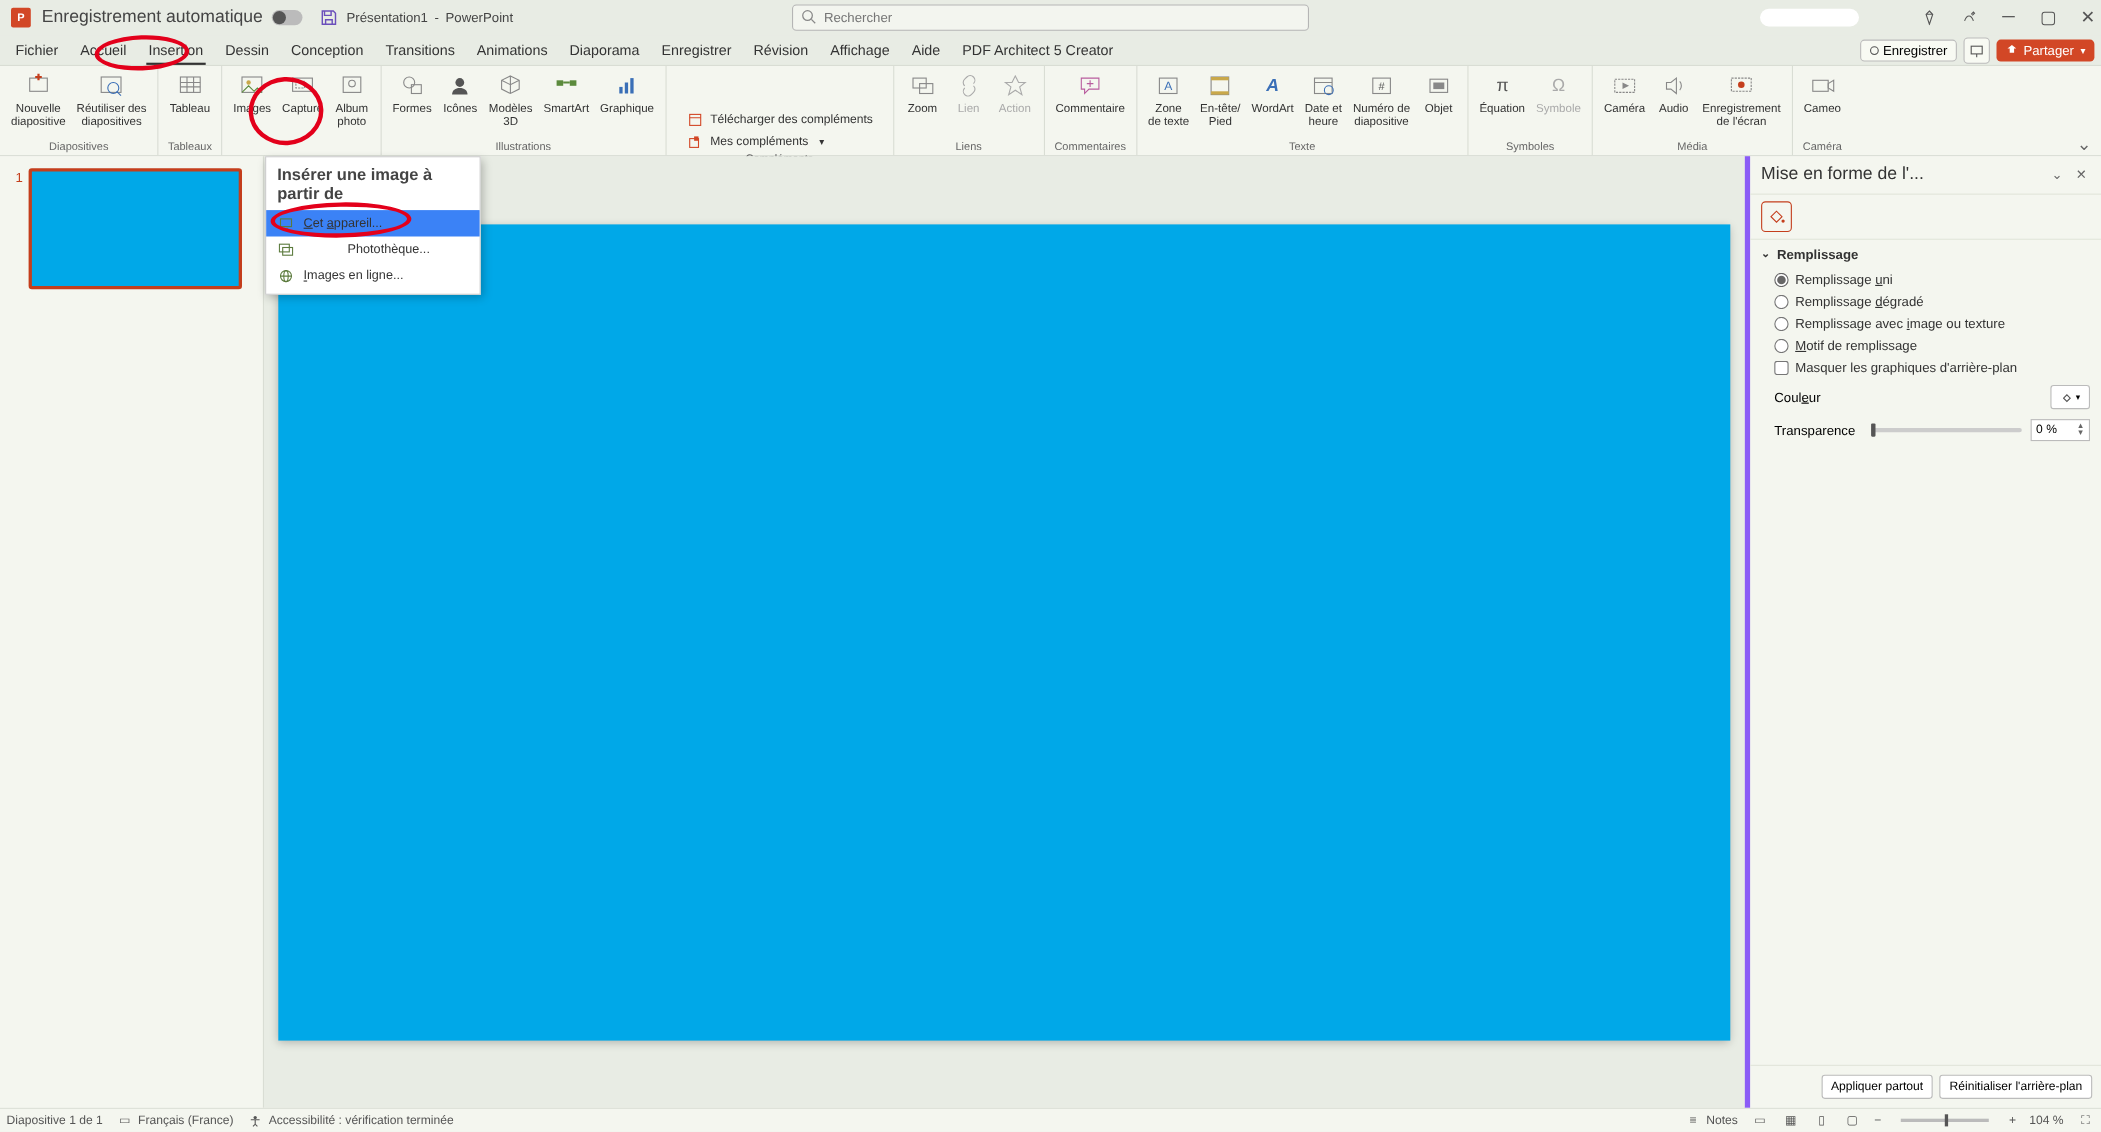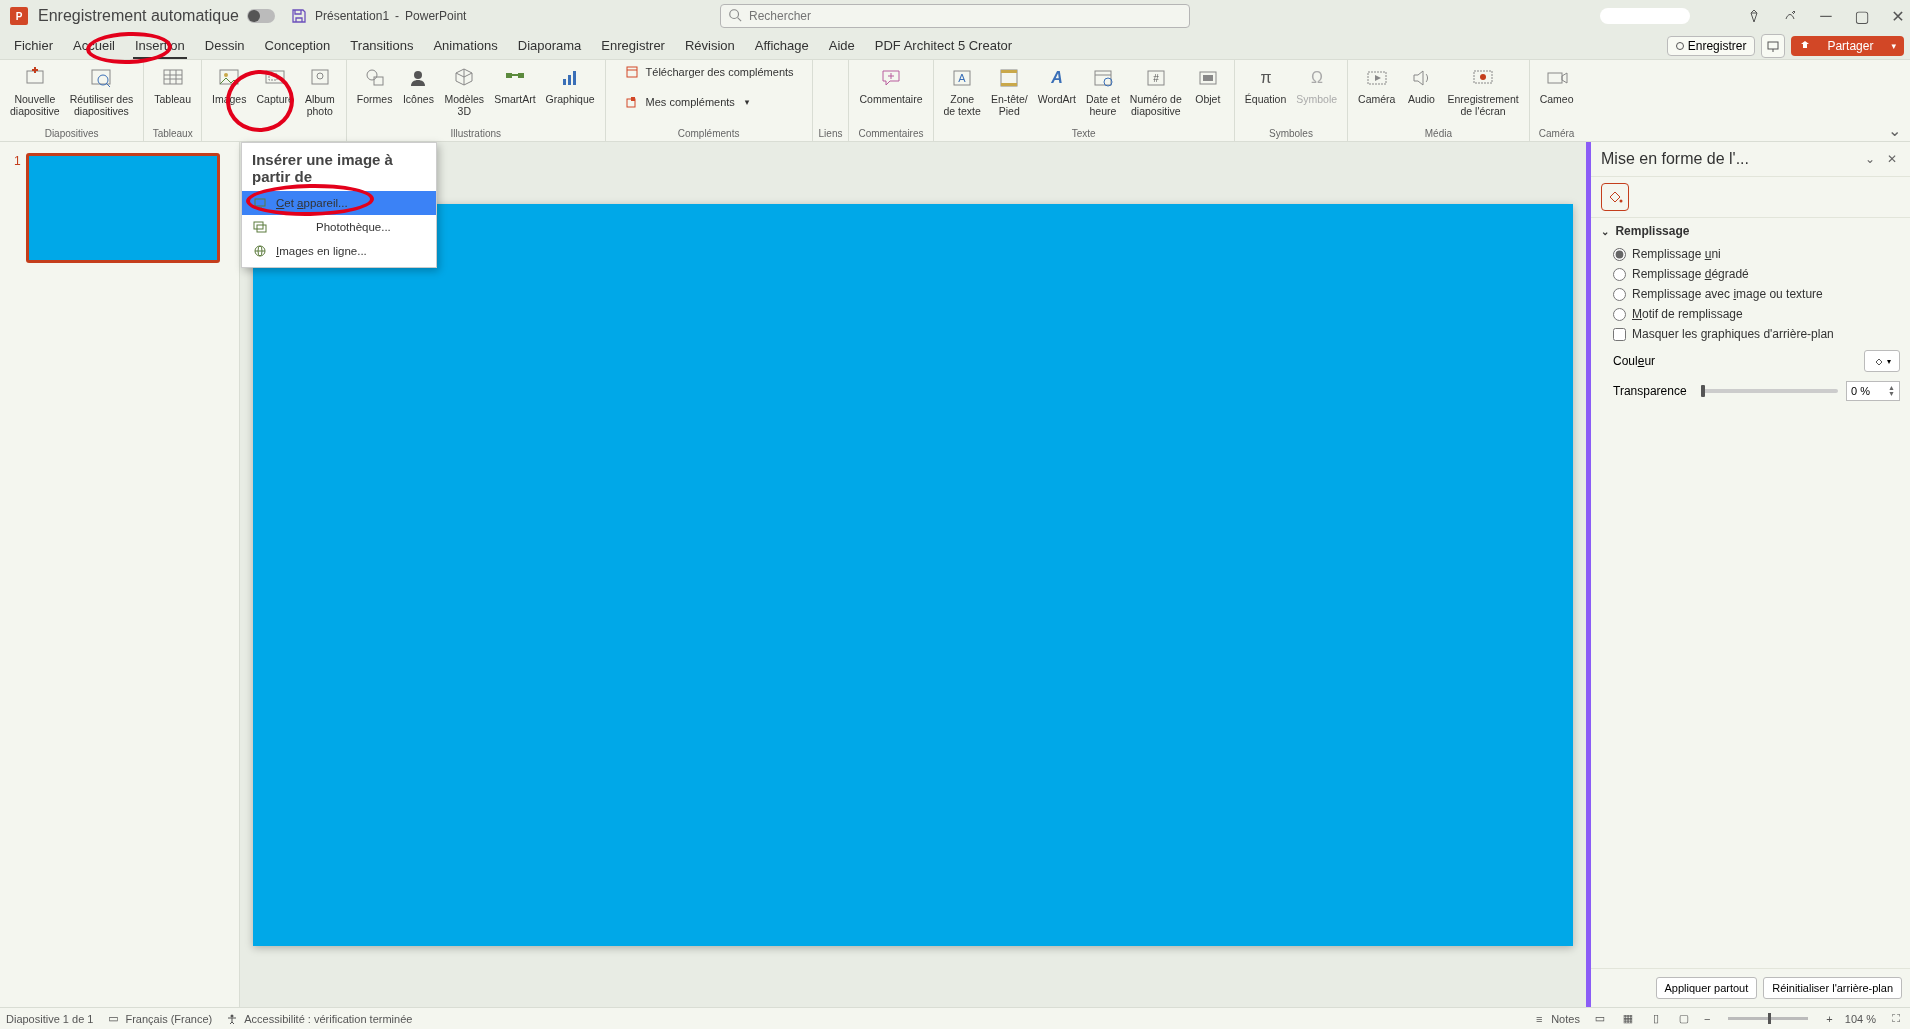--- a/index.html
+++ b/index.html
@@ -20,33 +20,33 @@
 .title-right { position:absolute; right:4px; display:flex; gap:20px; align-items:center;}
 .title-right .tbtn { width:16px; height:16px; color:#555; cursor:pointer; display:flex;align-items:center;justify-content:center;}
 
 .ribbon-tabs { height: 28px; display: flex; align-items: flex-end; padding: 0 4px; background: #e8ece4; position: relative; border-bottom:1px solid #d9ddd4;}
 .tab { font-size: 13px; color: #333; padding: 4px 10px 6px; cursor: pointer; position:relative;}
 .tab.active::after { content:""; position:absolute; left:8px; right:8px; bottom:0; height:2px; background:#333; }
 .ribbon-right { position:absolute; right:6px; top:0; height:28px; display:flex; align-items:center; gap:6px;}
 .btn-rec { display:flex; align-items:center; gap:4px; font-size:12px; border:1px solid #bbb; border-radius:4px; padding:2px 8px; background:#f8faf3; cursor:pointer;}
 .btn-rec .dot{width:8px;height:8px;border:1px solid #555;border-radius:50%;}
 .btn-square{width:24px;height:24px;border:1px solid #bbb;border-radius:4px;display:flex;align-items:center;justify-content:center;background:#f8faf3;cursor:pointer;}
-.btn-share{display:flex;align-items:center;gap:16px;background:#d24726;color:#fff;font-size:12px;padding:3px 8px;border-radius:4px;cursor:pointer;}
+.btn-share{display:flex;align-items:center;gap:4px;background:#d24726;color:#fff;font-size:12px;padding:3px 8px;border-radius:4px;cursor:pointer;}
 .btn-share .arrow{font-size:9px;margin-left:2px;}
 
 .ribbon { height:82px; background:#f4f6ef; border-bottom:1px solid #d9ddd4; display:flex; position:relative;}
 .rgroup { display:flex; flex-direction:column; align-items:center; border-right:1px solid #d9ddd4; padding:2px 6px 0;}
 .rgroup-items { display:flex; gap:2px; height:64px; align-items:flex-start;}
 .ritem { display:flex; flex-direction:column; align-items:center; justify-content:flex-start; width:auto; min-width:40px; padding:2px 4px; cursor:pointer; border-radius:3px;}
 .ritem .ricon { width:28px; height:28px; display:flex; align-items:center; justify-content:center; color:#5b7a3c;}
 .ritem .rlabel { font-size:10.5px; color:#333; text-align:center; line-height:12px; margin-top:1px; white-space:pre-line;}
 .ritem.disabled .rlabel, .ritem.disabled .ricon { color:#aaa; }
 .rgroup-label { font-size:10px; color:#666; margin-top:auto; margin-bottom:2px;}
 .ribbon-collapse { position:absolute; right:6px; bottom:4px; width:16px;height:16px; color:#666; cursor:pointer;}
-.rcompl { display:flex; flex-direction:column; justify-content:center; gap:10px; padding:0 8px;}
+.rcompl { display:flex; flex-direction:column; justify-content:center; gap:0; padding:0 8px;margin-top:37px;}
 .rcompl .row { display:flex; align-items:center; gap:6px; font-size:11px; color:#333; cursor:pointer; padding:2px 4px; border-radius:3px;}
 .rcompl .ci{width:16px;height:16px;display:flex;align-items:center;justify-content:center;color:#d24726;}
 
 .dropdown { position:absolute; left:241px; top:0px; width:196px; background:#fff; border:1px solid #ccc; box-shadow:2px 3px 8px rgba(0,0,0,0.25); z-index:100; padding:4px 0;}
 .dropdown .dd-head { font-size:15px; font-weight:600; color:#444; padding:4px 10px 6px;}
 .dropdown .dd-item { display:flex; align-items:center; gap:8px; font-size:11.5px; color:#333; padding:4px 10px; cursor:pointer;}
 .dropdown .dd-item .di{width:16px;height:16px;display:flex;align-items:center;justify-content:center;color:#5b7a3c;}
 .dropdown .dd-item.hot { background:#3b82f6;}
 
 .anno { position:absolute; border:4px solid #e3001b; border-radius:50%; z-index:200; pointer-events:none;}
@@ -323,20 +323,47 @@
           </div>
           <span>Mes compléments</span>
           <span style="margin-left:4px;font-size:9px;">▾</span>
         </div>
     </div>
 
     <div class="rgroup-label">Compléments</div>
   </div>
 
   <div class="rgroup">
+    <div class="rgroup-items">
+      <div class="ritem">
+          <div class="ricon">
+            <svg width="26" height="26" viewBox="0 0 26 26">
+              <rect x="4" y="6" width="12" height="9" fill="none" stroke="#888"></rect>
+              <rect x="10" y="11" width="12" height="9" fill="none" stroke="#888"></rect>
+            </svg>
+          </div>
+          <div class="rlabel">Zoom</div>
+        </div>
+      <div class="ritem disabled">
+          <div class="ricon">
+            <svg width="26" height="26" viewBox="0 0 26 26">
+              <path d="M9 13a4 4 0 010-6l2-2a4 4 0 016 6 M17 13a4 4 0 010 6l-2 2a4 4 0 01-6-6" fill="none" stroke="currentColor"></path>
+            </svg>
+          </div>
+          <div class="rlabel">Lien</div>
+        </div>
+      <div class="ritem disabled">
+          <div class="ricon">
+            <svg width="26" height="26" viewBox="0 0 26 26">
+              <path d="M13 4l3 6h6l-5 4 2 7-6-4-6 4 2-7-5-4h6z" fill="none" stroke="currentColor"></path>
+            </svg>
+          </div>
+          <div class="rlabel">Action</div>
+        </div>
+    </div>
     <div class="rgroup-label">Liens</div>
   </div>
 
   <div class="rgroup">
     <div class="rgroup-items">
       <div class="ritem">
           <div class="ricon">
             <svg width="26" height="26" viewBox="0 0 26 26">
               <path d="M5 6h16v10H12l-4 4v-4H5z" fill="none" stroke="#b85c9e"></path>
               <line x1="13" y1="8" x2="13" y2="14" stroke="#b85c9e"></line>

